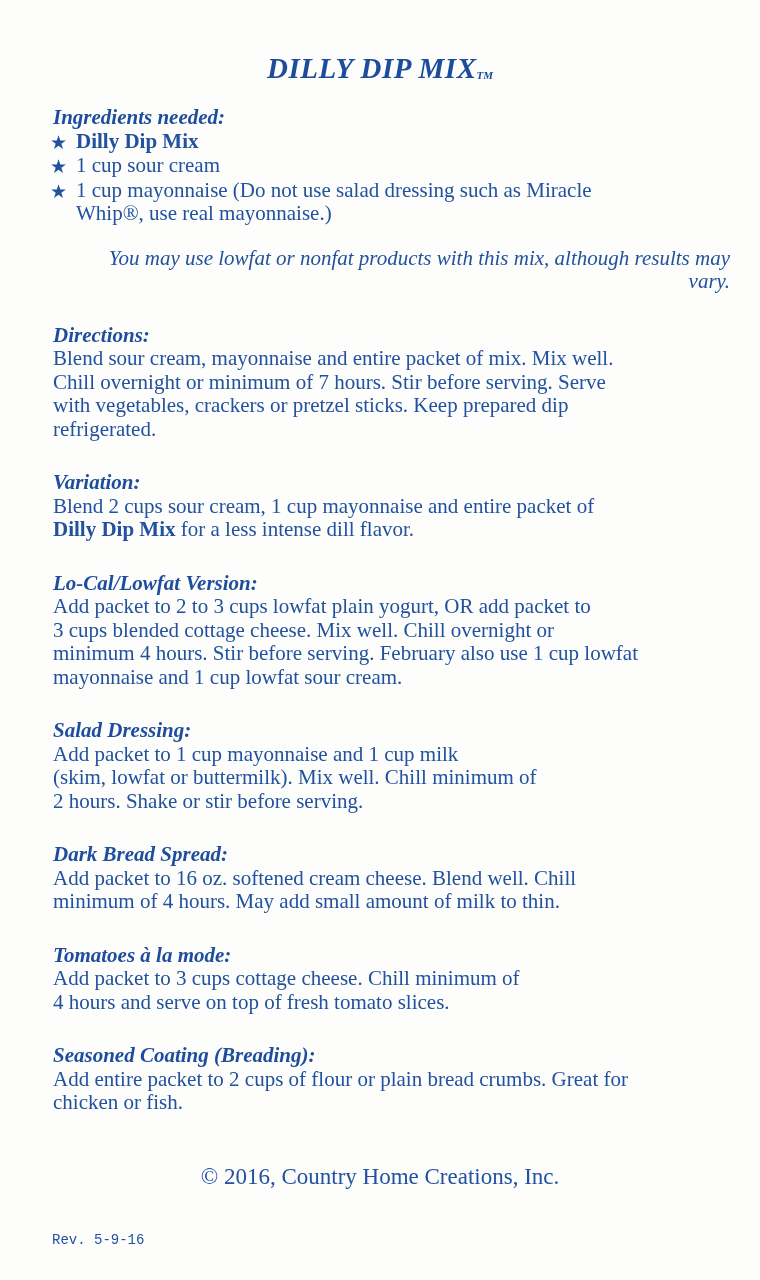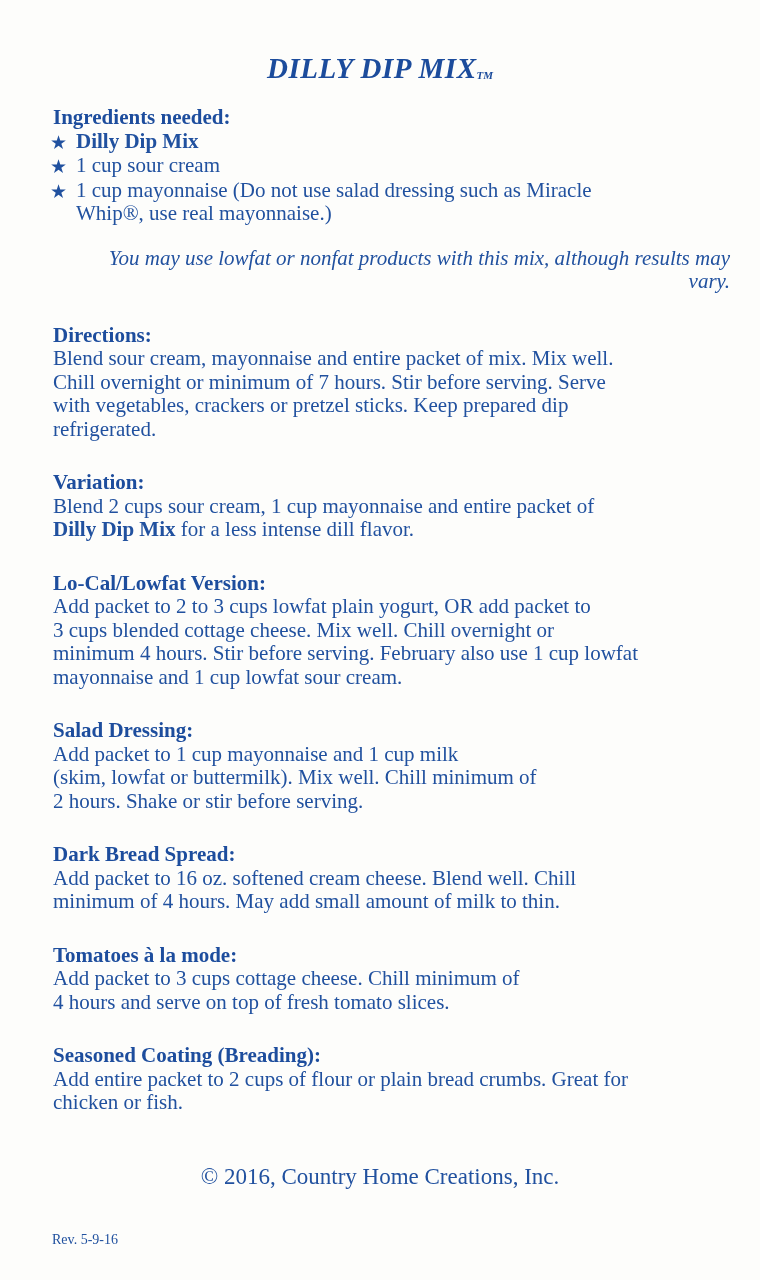--- a/index.html
+++ b/index.html
@@ -31,20 +31,21 @@
   }
 
   .content {
     padding: 0 30px 0 53px;
     font-size: 21px;
     line-height: 23.5px;
   }
 
   .heading {
     font-weight: bold;
+    font-style: italic;
     margin: 0;
     color: #1d4d9d;
   }
 
   .body-text {
     margin: 0;
     white-space: pre-line;
   }
 
   .ingredients { margin-top: 21px; }
@@ -66,21 +67,21 @@
     text-align: right;
   }
 
   .section { margin-top: 30px; }
   .inline-bold { font-weight: bold; }
 
   .footer-rev {
     position: absolute;
     left: 52px;
     top: 1224px;
-    font-family: Liberation Serif, serif;
+    font-family: Liberation Mono, monospace;
     font-size: 14px;
   }
   .footer-copyright {
     position: absolute;
     left: 0;
     top: 1156px;
     width: 100%;
     text-align: center;
     font-size: 23px;
   }

